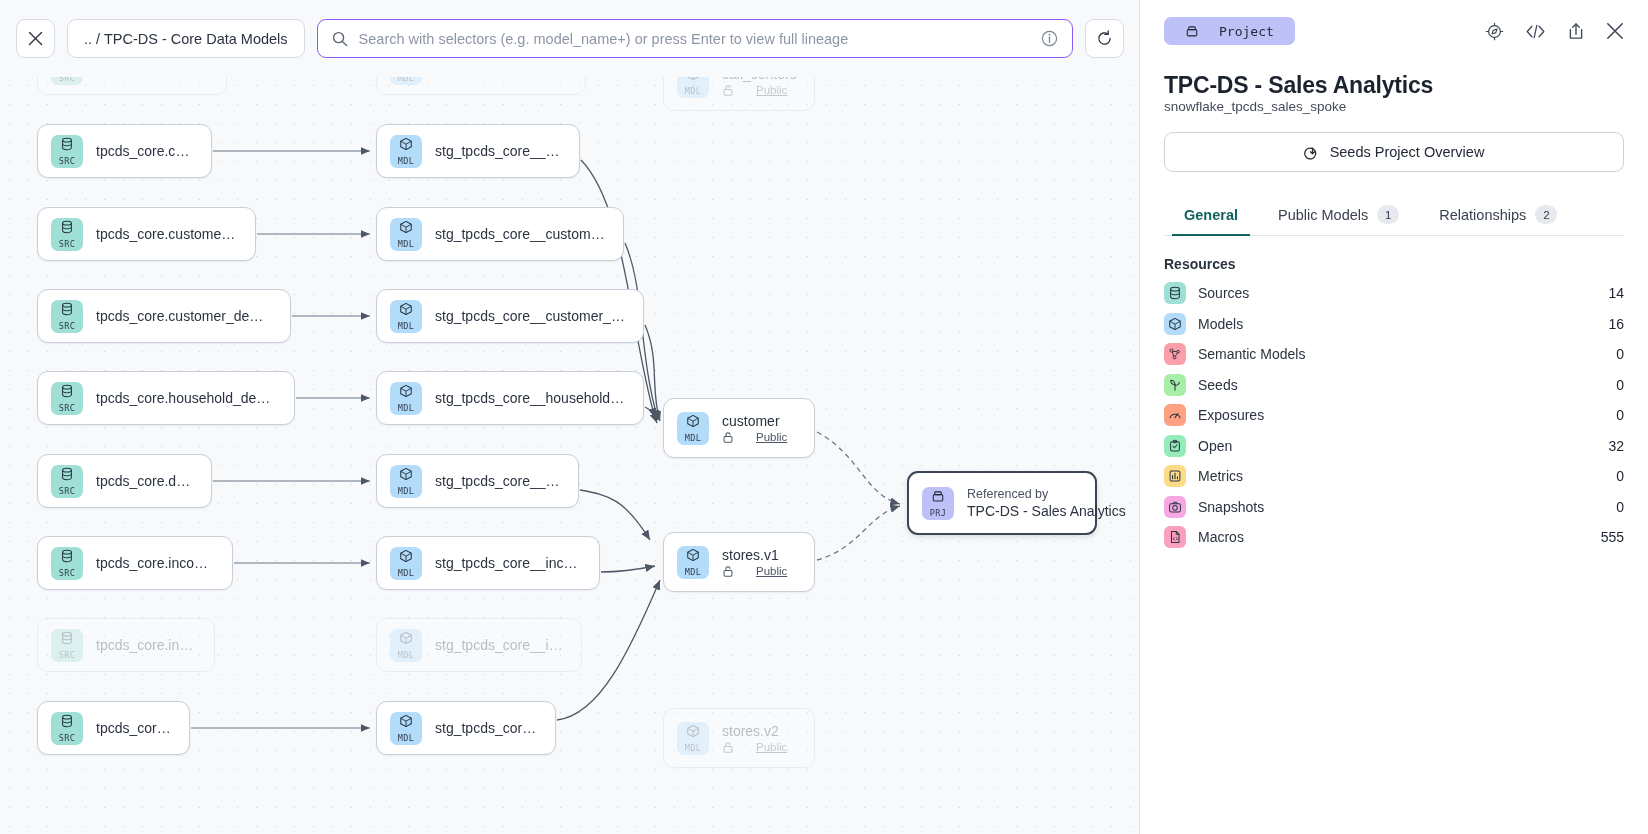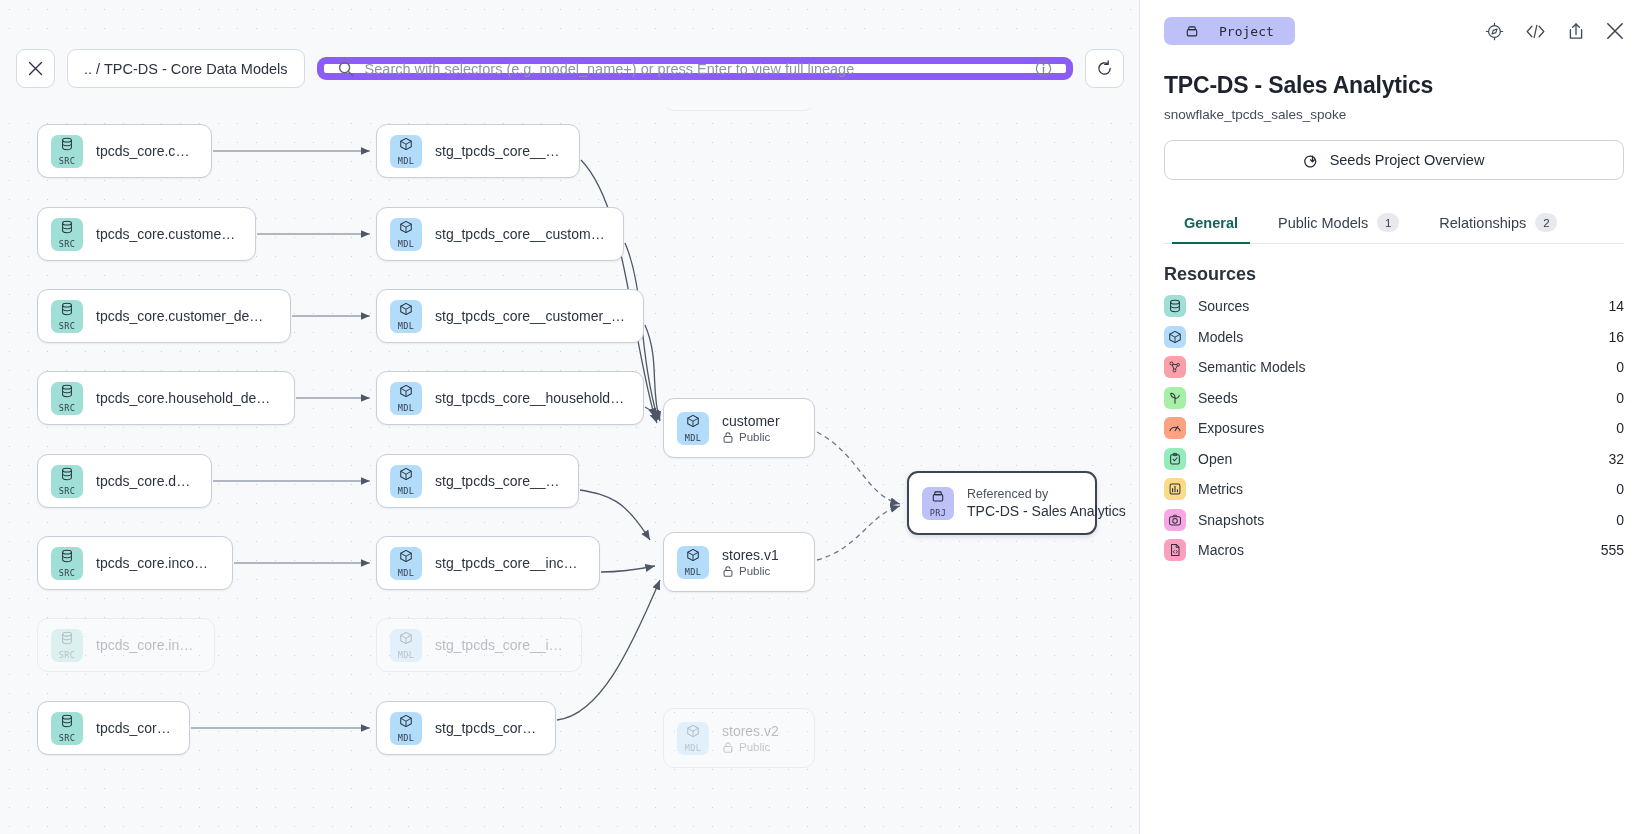--- a/index.html
+++ b/index.html
@@ -28,21 +28,20 @@
 
   
   #toolbar {
     position: absolute; top: 0; left: 0;
     width: 1140px; height: 77px;
     background: #f7f9fb;
     display: flex; align-items: center;
     padding: 0 16px;
     gap: 12px;
     z-index: 30;
-    margin-top: 30px;
   }
   .tb-btn {
     width: 39px; height: 39px;
     background: #ffffff;
     border: 1px solid #d5dbe3;
     border-radius: 9px;
     display: flex; align-items: center; justify-content: center;
     cursor: pointer;
     flex: 0 0 auto;
   }
@@ -53,23 +52,23 @@
     border-radius: 9px;
     display: flex; align-items: center;
     padding: 0 16px;
     font-size: 14.5px;
     color: #2b3340;
     cursor: pointer;
     white-space: nowrap;
   }
   .searchbar {
     flex: 1 1 auto;
-    height: 23px;
+    height: 39px;
     background: #ffffff;
-    border: 7px solid #8b5cf6;
+    border: 1px solid #8b5cf6;
     border-radius: 9px;
     display: flex; align-items: center;
     padding: 0 14px 0 14px;
     gap: 11px;
     min-width: 0;
     cursor: text;
   }
   .searchbar .ph {
     flex: 1 1 auto;
     font-size: 14.5px;
@@ -119,21 +118,21 @@
   .badge.mdl { background: #b3dcfb; }
   .badge.prj { background: #bdc1f7; }
 
   .node .ntext { display: flex; flex-direction: column; gap: 2px; min-width: 0; }
   .node .nlabel {
     font-size: 14px; color: #2b3340;
     white-space: nowrap; overflow: hidden; text-overflow: ellipsis;
   }
   .node .nsub {
     font-size: 11.5px; color: #4d5766;
-    display: flex; align-items: center; gap: 5px;
+    display: flex; align-items: center; gap: 22px; text-decoration: underline;
   }
   .node .nprefix { font-size: 12.5px; color: #49525f; }
   .node .nmain { font-size: 14px; color: #2b3340; white-space: nowrap; }
 
   
   #panel {
     width: 508px; height: 834px;
     background: #ffffff;
     position: relative;
     padding: 0 24px;
@@ -156,21 +155,21 @@
     cursor: pointer;
   }
   #panel-icons { margin-left: auto; display: flex; align-items: center; gap: 21px; }
   .picon { cursor: pointer; display: flex; align-items: center; justify-content: center; }
 
   #panel-title {
     font-size: 23px; font-weight: bold;
     color: #1c232e; letter-spacing: -0.2px;
     margin-top: 16px;
   }
-  #panel-sub { font-size: 13.5px; color: #434c5a; margin-top: 8px; }
+  #panel-sub { font-size: 13.5px; color: #434c5a; margin-top: 0; }
 
   #overview-btn {
     margin-top: 18px;
     height: 40px;
     border: 1px solid #ccd3dc;
     border-radius: 9px;
     background: #ffffff;
     display: flex; align-items: center; justify-content: center;
     gap: 9px;
     font-size: 14.5px; color: #222a36;
@@ -200,21 +199,21 @@
   }
   .tab .cnt {
     background: #e7e9ee;
     border-radius: 10px;
     min-width: 22px; height: 19px;
     display: inline-flex; align-items: center; justify-content: center;
     font-size: 11.5px; font-weight: normal; color: #333c4a;
     padding: 0 6px;
   }
 
-  #res-title { margin-top: 20px; font-size: 18px; font-weight: bold; color: #2b3340; }
+  #res-title { margin-top: 20px; font-size: 14px; font-weight: bold; color: #2b3340; }
   .res-row {
     height: 30.5px;
     display: flex; align-items: center;
     gap: 12px;
     cursor: pointer;
   }
   .res-icon {
     width: 22px; height: 22px; border-radius: 6px;
     display: flex; align-items: center; justify-content: center;
     flex: 0 0 auto;

